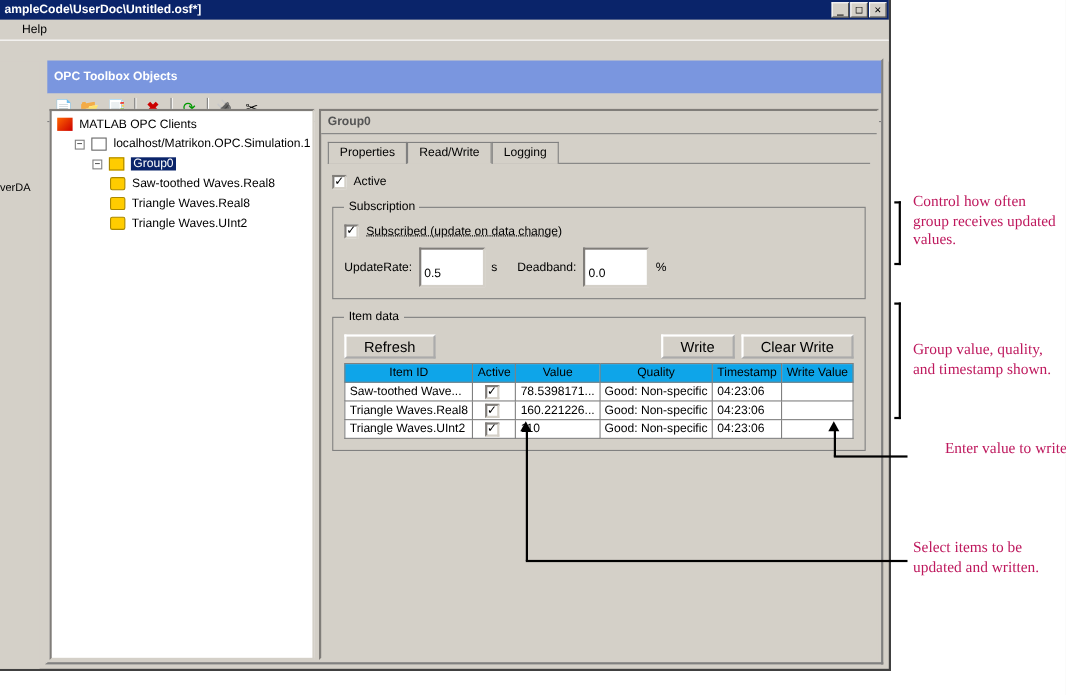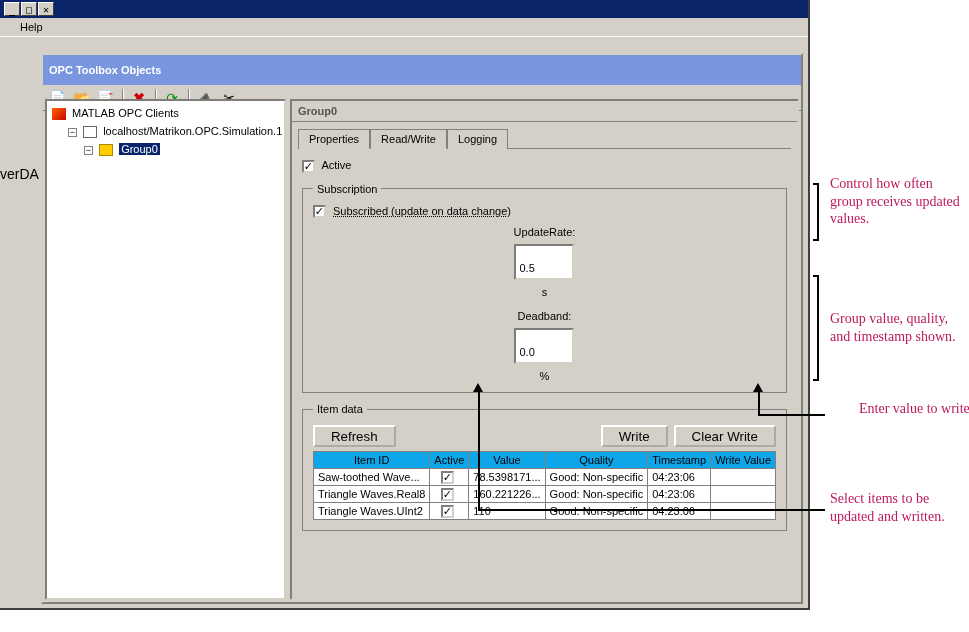--- a/index.html
+++ b/index.html
@@ -59,21 +59,21 @@
     height: 20px;
     border-top: 1px solid #fff;
     background: #d4d0c8;
   }
   .left-gutter {
     position: absolute;
     left: 0; top: 56px;
     width: 36px; bottom: 0;
     background: #d4d0c8;
     padding-top: 110px;
-    font-size: 14px;
+    font-size: 10px;
   }
   
   .inner-window {
     position: absolute;
     left: 41px; top: 53px;
     width: 762px; height: 551px;
     border: 2px solid #808080;
     border-left-color:#d4d0c8;
     border-top-color:#d4d0c8;
     background: #d4d0c8;
@@ -185,21 +185,21 @@
     font-size: 11px; line-height: 1;
     margin-right: 4px;
     vertical-align: middle;
   }
   fieldset.groupbox {
     border: 1px solid #808080;
     margin: 10px 0;
     padding: 10px 10px;
   }
   fieldset.groupbox legend { padding: 0 4px; }
-  .row { display: flex; align-items: center; gap: 6px; margin-top: 8px; flex-direction: column; }
+  .row { display: flex; align-items: center; gap: 6px; margin-top: 8px; }
   .textbox {
     background: #fff;
     border: 2px inset #d4d0c8;
     padding: 16px 3px;
     height: 18px;
     width: 60px;
   }
   .btn {
     background: #d4d0c8;
     border: 2px outset #fff;
@@ -249,20 +249,21 @@
     border-left: 5px solid transparent;
     border-right: 5px solid transparent;
   }
   .arrow-head.up { border-bottom: 9px solid #000; }
 </style>
 </head>
 <body>
 
 <div class="outer-window">
   <div class="outer-titlebar">
+    <span class="title">ampleCode\UserDoc\Untitled.osf*]</span>
     <div class="caption-btns">
       <div class="caption-btn">_</div>
       <div class="caption-btn">□</div>
       <div class="caption-btn">✕</div>
     </div>
   </div>
   <div class="menubar">
     <span>Help</span>
   </div>
   <div class="toolbar-strip"></div>
@@ -299,20 +300,34 @@
               <ul>
                 <li>
                   <span class="expander">−</span>
                   <span class="icn icn-host"></span>
                   <span>localhost/Matrikon.OPC.Simulation.1</span>
                   <ul>
                     <li>
                       <span class="expander">−</span>
                       <span class="icn icn-folder"></span>
                       <span class="selected">Group0</span>
+                      <ul>
+                        <li>
+                          <span class="icn icn-item"></span>
+                          <span>Saw-toothed Waves.Real8</span>
+                        </li>
+                        <li>
+                          <span class="icn icn-item"></span>
+                          <span>Triangle Waves.Real8</span>
+                        </li>
+                        <li>
+                          <span class="icn icn-item"></span>
+                          <span>Triangle Waves.UInt2</span>
+                        </li>
+                      </ul>
                     </li>
                   </ul>
                 </li>
               </ul>
             </li>
           </ul>
         </div>
       </div>
 
       <div class="splitter"></div>

